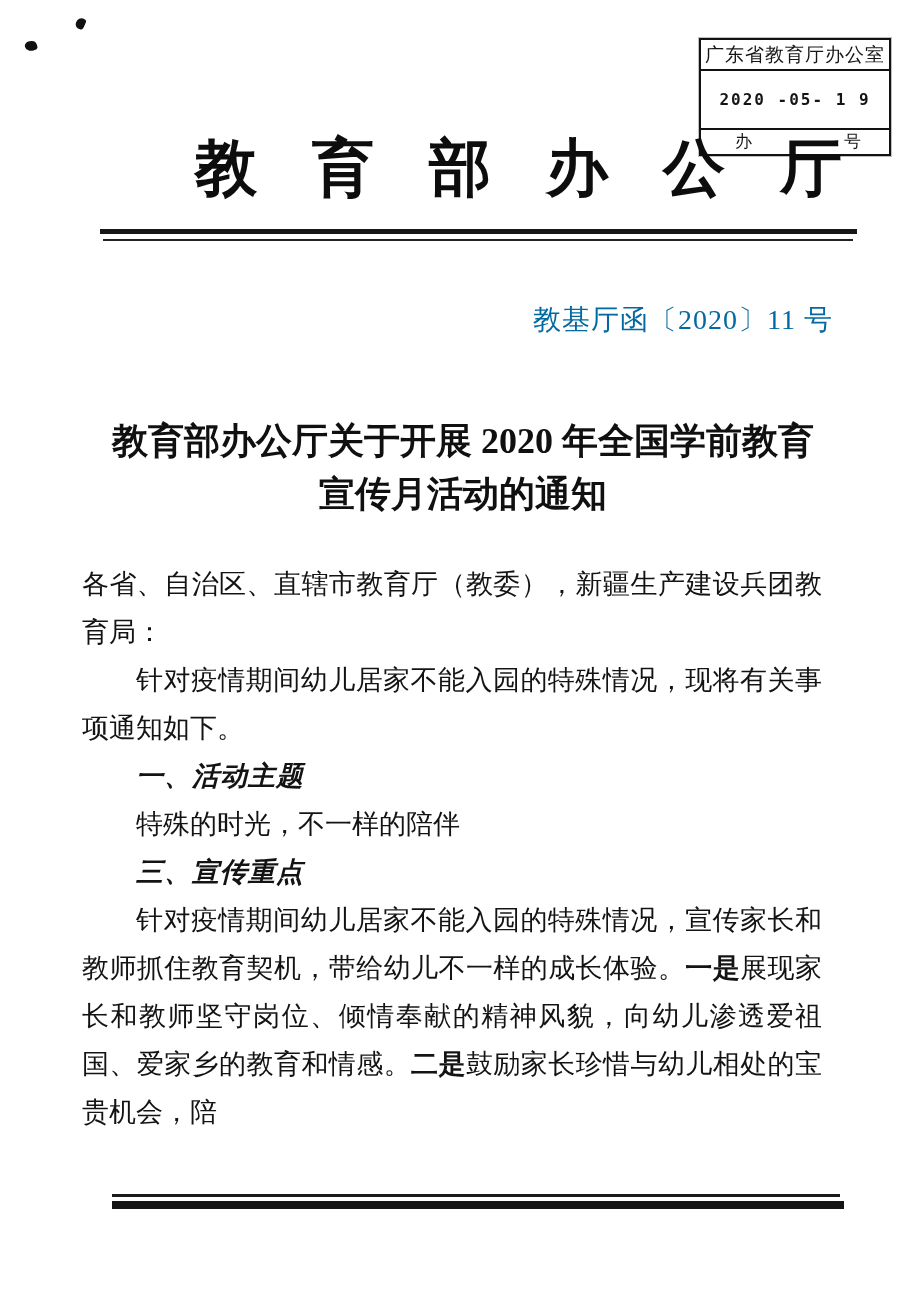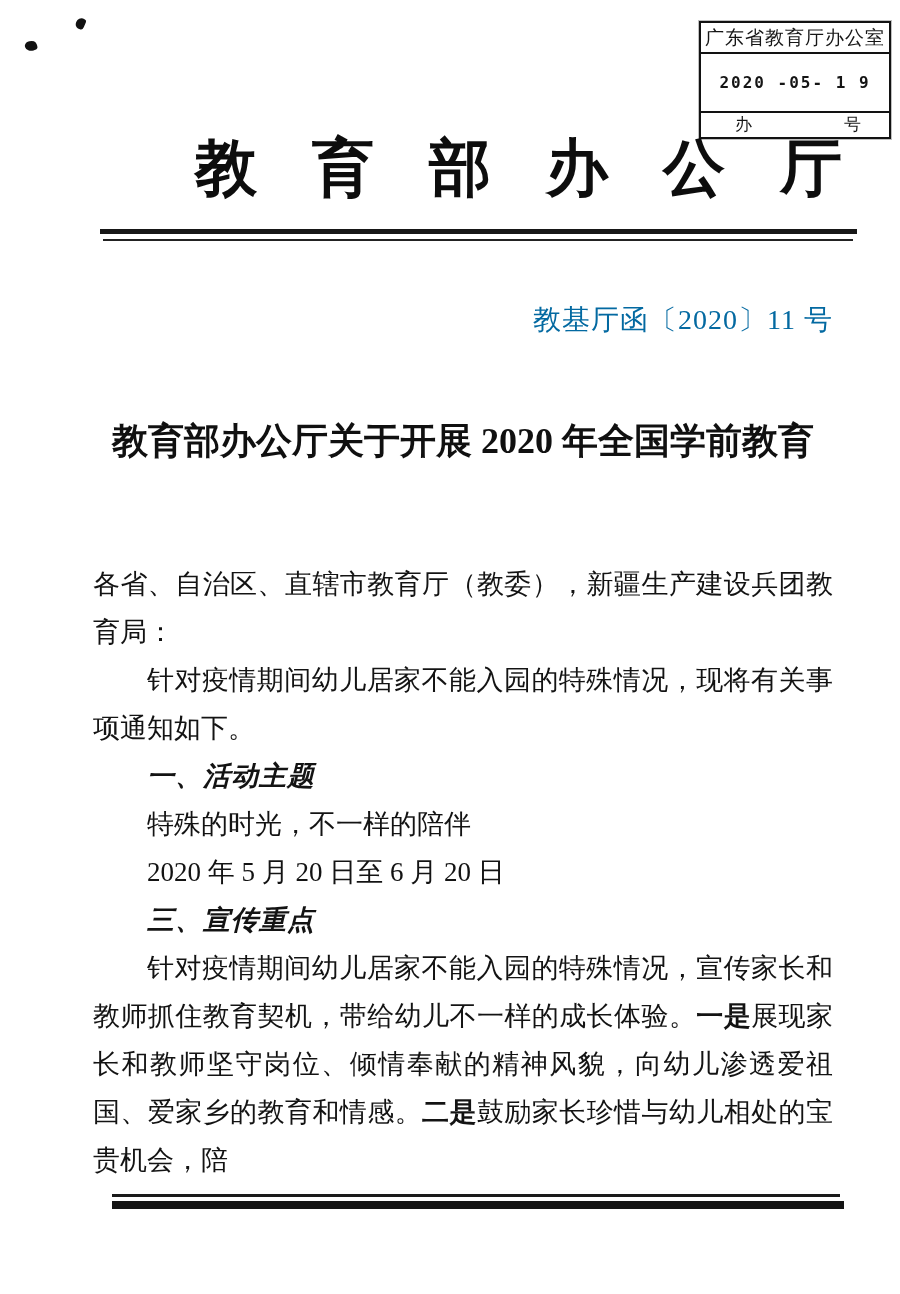--- a/index.html
+++ b/index.html
@@ -17,21 +17,21 @@
   
   .speck { position: absolute; background: #111; }
   .speck-1 { left: 76px; top: 18px; width: 9px; height: 11px;
              border-radius: 70% 30% 40% 60%; transform: rotate(24deg); }
   .speck-2 { left: 25px; top: 41px; width: 12px; height: 10px;
              border-radius: 45% 55% 35% 65%; transform: rotate(-18deg); }
 
   
   .stamp {
     position: absolute;
-    left: 699px; top: 21px;
+    left: 699px; top: 38px;
     width: 188px;
     border: 2px solid #121212;
     box-shadow: 0 0 0 1px rgba(0,0,0,0.25);
     background: #fff;
   }
   .stamp-office {
     height: 29px;
     line-height: 29px;
     text-align: center;
     font-size: 19px;
@@ -102,21 +102,21 @@
     font-weight: 700;
     line-height: 53px;
     color: #101010;
     margin: 0;
   }
 
   
   .body {
     position: absolute;
     top: 560px;
-    left: 93px;
+    left: 82px;
     width: 740px;
     font-size: 27px;
     line-height: 48px;
     text-align: justify;
     color: #131313;
   }
   .body p { margin: 0; text-indent: 2em; }
   .body p.no-indent { text-indent: 0; }
   .heading {
     font-weight: 700;
@@ -149,28 +149,28 @@
 
   <h1 class="letterhead">教育部办公厅</h1>
 
   <div class="rule-top-thick"></div>
   <div class="rule-top-thin"></div>
 
   <div class="doc-number">教基厅函〔2020〕11 号</div>
 
   <h2 class="doc-title">
     <span style="display:block">教育部办公厅关于开展 2020 年全国学前教育</span>
+    <span style="display:block">宣传月活动的通知</span>
   </h2>
 
   <div class="body">
     <p class="no-indent">各省、自治区、直辖市教育厅（教委），新疆生产建设兵团教育局：</p>
     <p>针对疫情期间幼儿居家不能入园的特殊情况，现将有关事项通知如下。</p>
     <p class="heading">一、活动主题</p>
     <p>特殊的时光，不一样的陪伴</p>
-    <p>2020 年 5 月 20 日至 6 月 20 日</p>
     <p class="heading">三、宣传重点</p>
     <p><span>针对疫情期间幼儿居家不能入园的特殊情况，宣传家长和教师抓住教育契机，带给幼儿不一样的成长体验。</span><span class="seg-bold">一是</span><span>展现家长和教师坚守岗位、倾情奉献的精神风貌，向幼儿渗透爱祖国、爱家乡的教育和情感。</span><span class="seg-bold">二是</span><span>鼓励家长珍惜与幼儿相处的宝贵机会，陪</span></p>
   </div>
 
   <div class="rule-bottom-thin"></div>
   <div class="rule-bottom-thick"></div>
 
 </div>
 
 </body></html>

